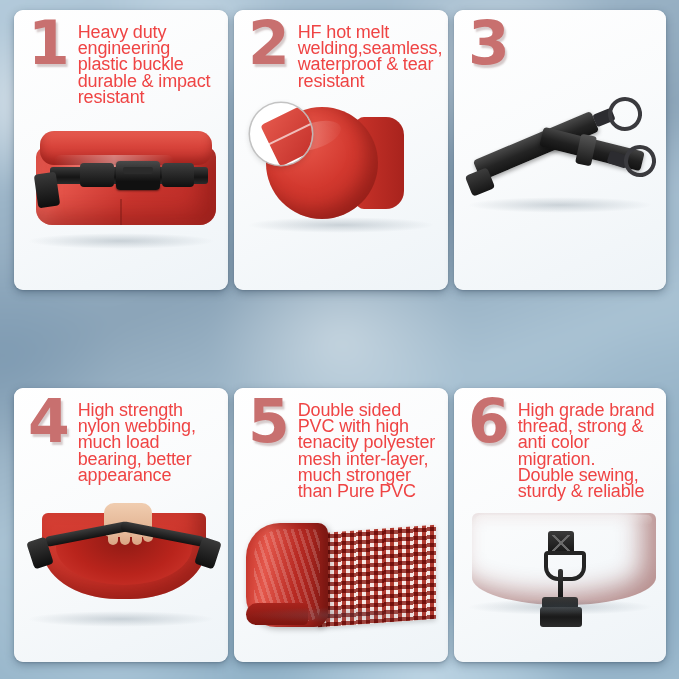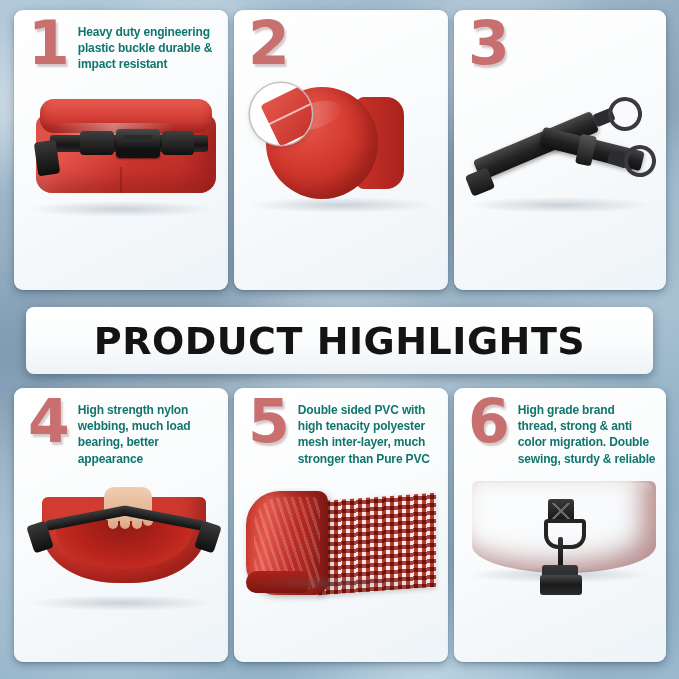--- a/index.html
+++ b/index.html
@@ -42,22 +42,22 @@
   
   .hdr{display:flex;align-items:flex-start;padding:11px 10px 0 12px;}
   .num{
     font-family:"DejaVu Sans", sans-serif;
     font-weight:700;font-size:60px;line-height:52px;
     color:#c8706f;
     text-shadow:2px 3px 2px rgba(110,70,70,.28);
     margin:-4px 8px 0 2px;flex:0 0 auto;
   }
   .desc{
-    font-size:12px;line-height:16.2px;color:#0f766e;
-    letter-spacing:-0.15px;padding-top:3px;font-weight:bold;
+    font-size:18px;line-height:16.2px;color:#ef4444;
+    letter-spacing:-0.15px;padding-top:3px;
   }
 
   
   .photo{position:relative;width:100%;height:152px;margin-top:4px;}
   .floor{position:absolute;left:6%;right:6%;bottom:12px;height:16px;border-radius:50%;
     background:radial-gradient(ellipse at center,rgba(90,110,125,.28),rgba(90,110,125,0) 70%);}
 
   
   .banner{
     position:absolute;left:26px;top:307px;width:627px;height:67px;
@@ -220,20 +220,21 @@
         </div>
         <div class="floor"></div>
       </div>
     </div>
   </div>
 
   <div class="card" style="left:234px;top:10px;width:214px;height:280px;">
     <div class="card-inner">
       <div class="hdr">
         <div class="num">2</div>
+        <div class="desc">HF hot melt welding,seamless, waterproof &amp; tear resistant</div>
       </div>
       <div class="photo">
         <div class="bag2">
           <div class="side"></div>
             <div class="disc"></div>
             <div class="discgloss"></div>
           <div class="mag">
             <div class="fold"></div>
               <div class="weldline"></div>
           </div>
@@ -257,23 +258,20 @@
             <div class="hook1"></div>
           <div class="hook2b"></div>
             <div class="hook2"></div>
           <div class="end"></div>
         </div>
         <div class="floor"></div>
       </div>
     </div>
   </div>
 
-  <div class="banner">
-    <div class="banner-title">PRODUCT HIGHLIGHTS</div>
-  </div>
 
   <div class="card" style="left:14px;top:388px;width:214px;height:274px;">
     <div class="card-inner">
       <div class="hdr">
         <div class="num">4</div>
         <div class="desc">High strength nylon webbing, much load bearing, better appearance</div>
       </div>
       <div class="photo">
         <div class="bag4">
           <div class="outer"></div>

